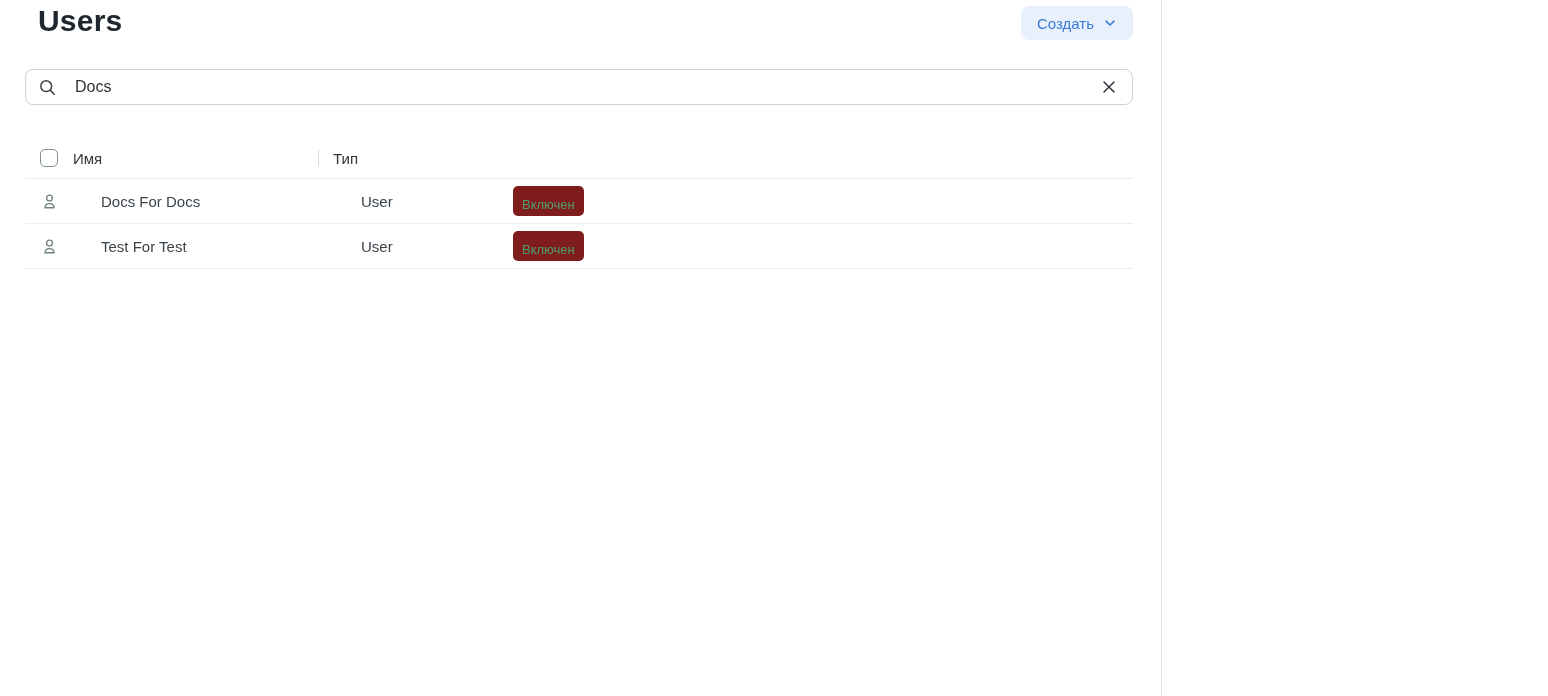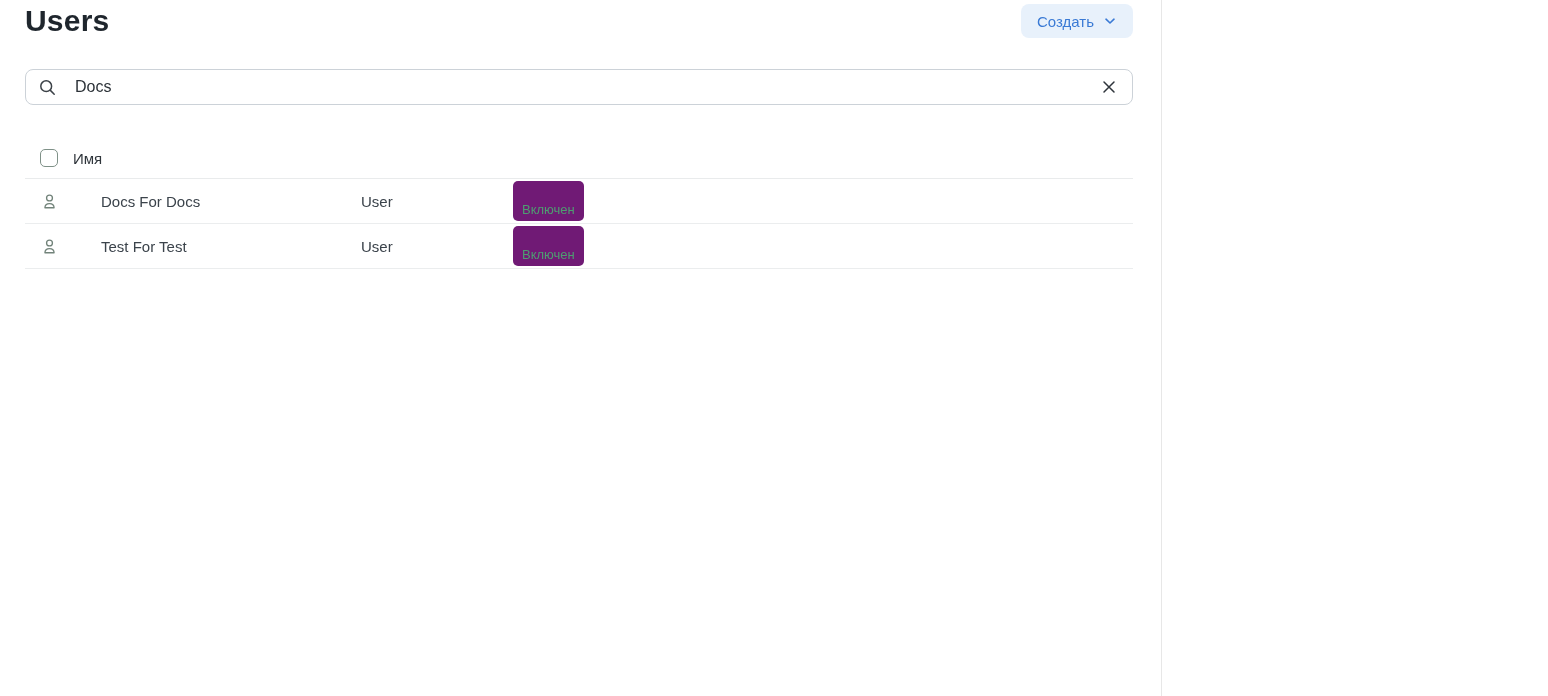--- a/index.html
+++ b/index.html
@@ -19,23 +19,24 @@
   }
   .right-panel {
     position: absolute;
     left: 1163px; top: 0;
     width: 385px; height: 696px;
     background: #ffffff;
   }
   
   .topbar {
     display: flex;
-    align-items: flex-start;
+    align-items: flex-end;
     justify-content: space-between;
     padding-top: 2px;
+    margin-left: 13px;
   }
   .page-title {
     font-size: 30px;
     font-weight: 600;
     letter-spacing: 0.2px;
     color: #1f262d;
     line-height: 38px;
   }
   .create-btn {
     display: inline-flex;
@@ -116,22 +117,22 @@
   .checkbox {
     width: 18px; height: 18px;
     border: 1.5px solid #7f9188;
     border-radius: 5px;
     background: #ffffff;
     display: inline-block;
     cursor: pointer;
   }
   .status-badge {
     display: inline-block;
-    padding: 21px 9px 4px 9px;
-    background: #701a75;
+    padding: 11px 9px 4px 9px;
+    background: #7f1d1d;
     border-radius: 5px;
     font-size: 13px;
     font-weight: 500;
     color: #4e9d71;
     line-height: 15px;
   }
   .user-glyph { display: flex; align-items: center; }
 </style>
 </head>
 <body>
@@ -166,20 +167,23 @@
   </div>
 
   <div class="table">
     <div class="thead-row">
       <div class="cell">
         <span class="checkbox"></span>
       </div>
       <div class="cell">
         <span class="th-label">Имя</span>
       </div>
+      <div class="cell with-divider">
+        <span class="th-label">Тип</span>
+      </div>
     </div>
     <div id="table-body">
   <div class="trow">
     <div class="cell">
       <span class="user-glyph">
         <svg width="19" height="19" viewBox="0 0 20 20" fill="none">
           <circle cx="10" cy="6.3" r="3.1" stroke="#72837a" stroke-width="1.4"></circle>
           <path d="M5.2 16.6 C5.2 13.6 7.3 12.2 10 12.2 C12.7 12.2 14.8 13.6 14.8 16.6 Z" stroke="#72837a" stroke-width="1.4" stroke-linejoin="round"></path>
         </svg>
       </span>

